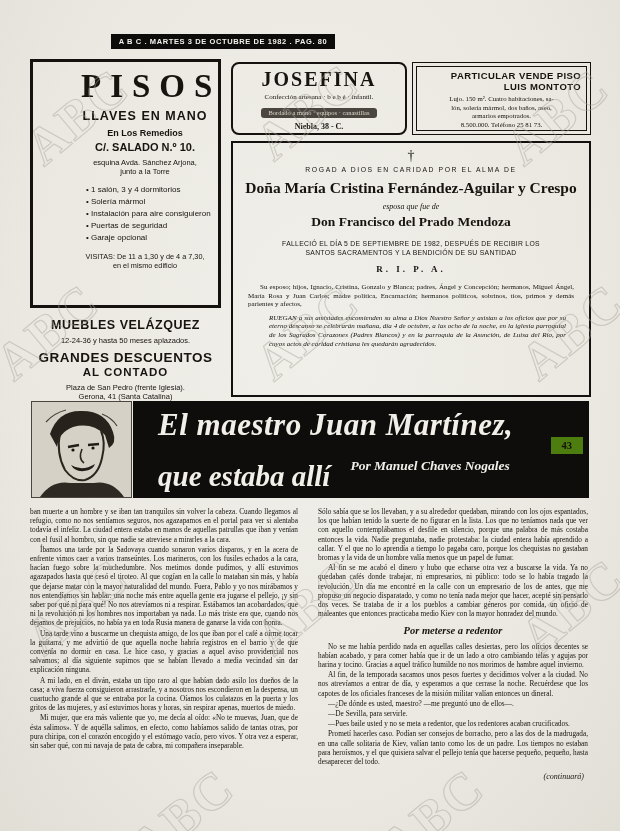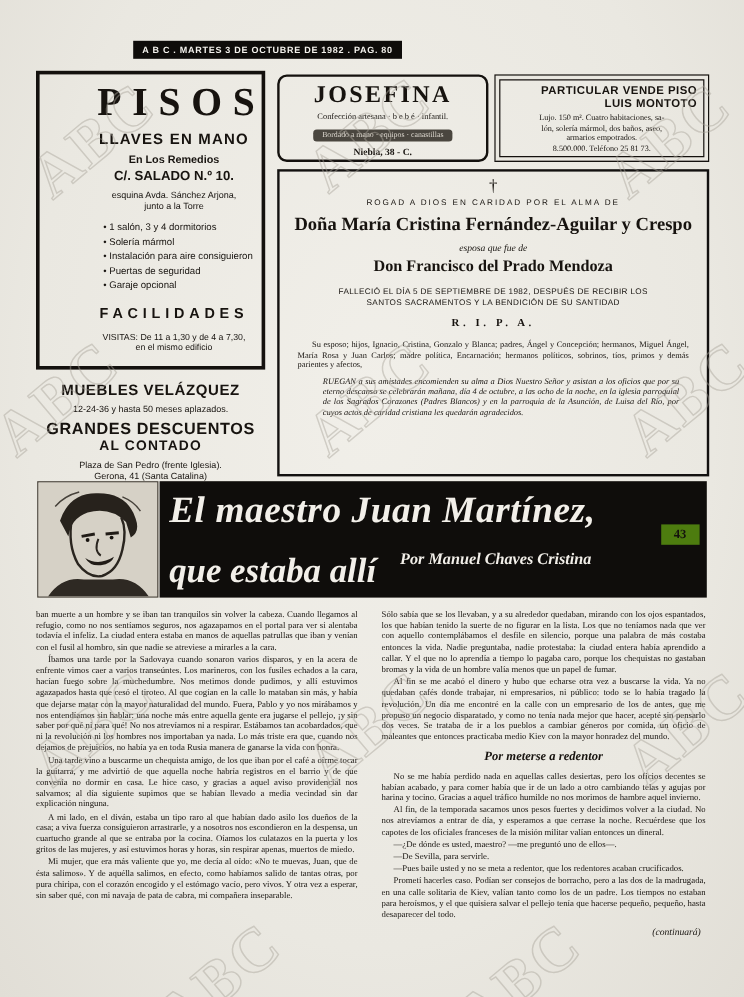--- a/index.html
+++ b/index.html
@@ -75,21 +75,21 @@
   .ob-ripa { font-weight:bold; font-size:9px; letter-spacing:3px; margin-top:7px; }
   .ob-family { text-align:justify; font-size:7px; line-height:8.6px; padding:0 15px;
     margin-top:9px; text-indent:12px; }
   .ob-request { text-align:justify; font-style:italic; font-size:7px; line-height:8.6px;
     padding:0 23px 0 36px; margin-top:5px; }
 
   
   .portrait { left:31px; top:401px; width:101px; height:97px; background:#d6d1c6;
     border:1px solid #4a453d; }
   .title-box { left:133px; top:401px; width:456px; height:97px; background:#0f0d0b;
-    color:#f2efe9; padding:5px 10px 0 8px; }
+    color:#f2efe9; padding:5px 10px 0 25px; }
   .tb-l1 { font-weight:bold; font-style:italic; font-size:31px; line-height:38px;
     letter-spacing:.5px; white-space:nowrap; }
   .tb-row { display:flex; align-items:flex-start; margin-top:14px; }
   .tb-l2 { font-weight:bold; font-style:italic; font-size:29px; line-height:36px; white-space:nowrap; }
   .tb-by { font-weight:bold; font-style:italic; font-size:13.5px; margin-left:20px; white-space:nowrap; }
   .chapter { position:absolute; right:6px; top:36px; background:#4d7c0f; color:#14110e;
     font-weight:bold; font-size:10.5px; padding:3px 11px; }
 
   
   .col { position:absolute; top:507px; height:312px; overflow:hidden;
@@ -153,21 +153,20 @@
       <div>esquina Avda. Sánchez Arjona,</div>
       <div>junto a la Torre</div>
     </div>
     <div class="pisos-feats">
       <div class="feat">1 salón, 3 y 4 dormitorios</div>
       <div class="feat">Solería mármol</div>
       <div class="feat">Instalación para aire consiguieron</div>
       <div class="feat">Puertas de seguridad</div>
       <div class="feat">Garaje opcional</div>
     </div>
-    <div class="pisos-fac">FACILIDADES</div>
     <div class="pisos-visits">
       <div>VISITAS: De 11 a 1,30 y de 4 a 7,30,</div>
       <div>en el mismo edificio</div>
     </div>
   </div>
 
   <div class="abs muebles">
     <div class="mu-title">MUEBLES VELÁZQUEZ</div>
     <div class="mu-fin">12-24-36 y hasta 50 meses aplazados.</div>
     <div class="mu-d1">GRANDES DESCUENTOS</div>
@@ -221,21 +220,21 @@
       <path d="M39,63 q11,7 24,-1 q-2,6 -11,7 q-9,1 -13,-6 Z" fill="#211c17"></path>
       <path d="M8,95 Q20,78 38,81 L62,81 Q80,78 92,95 Z" fill="#2e2923"></path>
       <path d="M14,20 q8,-9 20,-12 M70,12 q10,4 15,12" stroke="#46413a" stroke-width="1.2" fill="none"></path>
     </svg>
   </div>
 
   <div class="abs title-box">
     <div class="tb-l1">El maestro Juan Martínez,</div>
     <div class="tb-row">
       <div class="tb-l2">que estaba allí</div>
-      <div class="tb-by">Por Manuel Chaves Cristina</div>
+      <div class="tb-by">Por Manuel Chaves Nogales</div>
     </div>
     <div class="chapter">43</div>
   </div>
 
   <div class="col col1">
     <p class="noindent">ban muerte a un hombre y se iban tan tranquilos sin volver la cabeza. Cuando llegamos al refugio, como no nos sentíamos seguros, nos agazapamos en el portal para ver si alentaba todavía el infeliz. La ciudad entera estaba en manos de aquellas patrullas que iban y venían con el fusil al hombro, sin que nadie se atreviese a mirarles a la cara.</p>
     <p>Íbamos una tarde por la Sadovaya cuando sonaron varios disparos, y en la acera de enfrente vimos caer a varios transeúntes. Los marineros, con los fusiles echados a la cara, hacían fuego sobre la muchedumbre. Nos metimos donde pudimos, y allí estuvimos agazapados hasta que cesó el tiroteo. Al que cogían en la calle lo mataban sin más, y había que dejarse matar con la mayor naturalidad del mundo. Fuera, Pablo y yo nos mirábamos y nos entendíamos sin hablar: una noche más entre aquella gente era jugarse el pellejo, ¡y sin saber por qué ni para qué! No nos atrevíamos ni a respirar. Estábamos tan acobardados, que ni la revolución ni los hombres nos importaban ya nada. Lo más triste era que, cuando nos dejamos de prejuicios, no había ya en toda Rusia manera de ganarse la vida con honra.</p>
     <p>Una tarde vino a buscarme un chequista amigo, de los que iban por el café a oírme tocar la guitarra, y me advirtió de que aquella noche habría registros en el barrio y de que convenía no dormir en casa. Le hice caso, y gracias a aquel aviso providencial nos salvamos; al día siguiente supimos que se habían llevado a media vecindad sin dar explicación ninguna.</p>
     <p>A mi lado, en el diván, estaba un tipo raro al que habían dado asilo los dueños de la casa; a viva fuerza consiguieron arrastrarle, y a nosotros nos escondieron en la despensa, un cuartucho grande al que se entraba por la cocina. Oíamos los culatazos en la puerta y los gritos de las mujeres, y así estuvimos horas y horas, sin respirar apenas, muertos de miedo.</p>
     <p>Mi mujer, que era más valiente que yo, me decía al oído: «No te muevas, Juan, que de ésta salimos». Y de aquélla salimos, en efecto, como habíamos salido de tantas otras, por pura chiripa, con el corazón encogido y el estómago vacío, pero vivos. Y otra vez a esperar, sin saber qué, con mi navaja de pata de cabra, mi compañera inseparable.</p>

